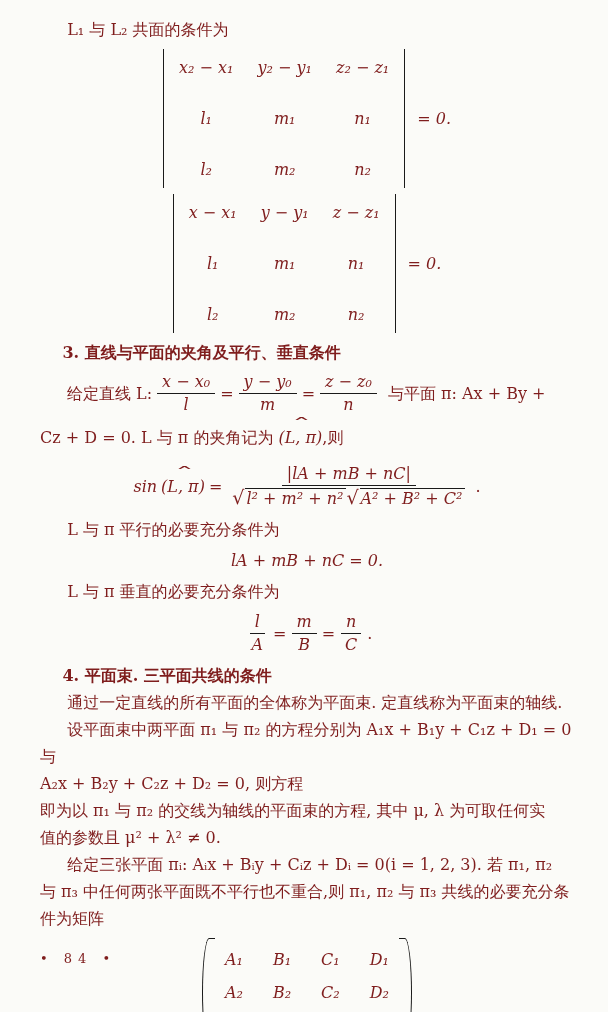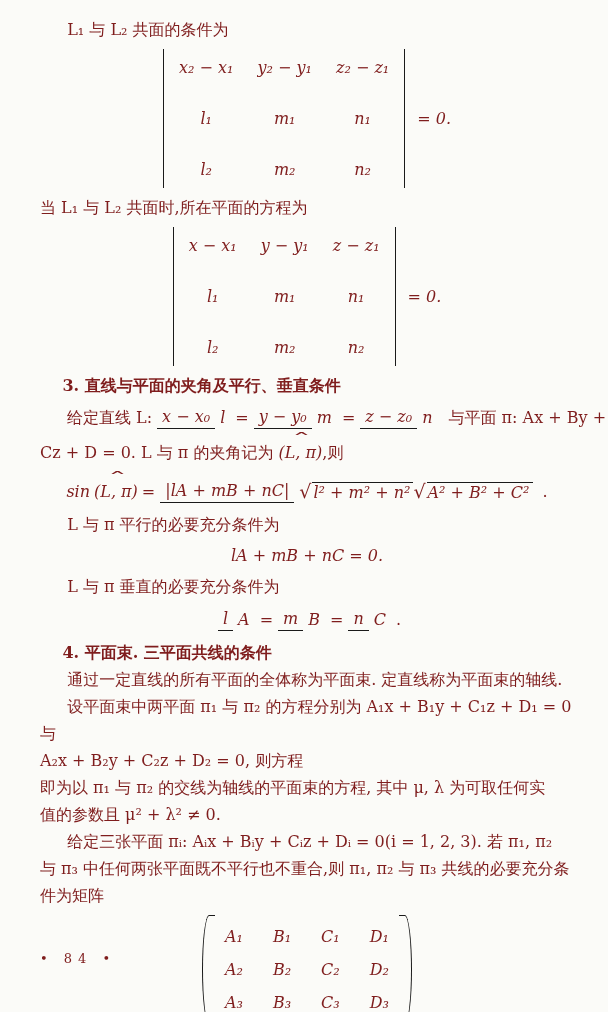--- a/index.html
+++ b/index.html
@@ -29,21 +29,21 @@
     display:grid;grid-template-columns:repeat(3,auto);
     column-gap:36px;row-gap:3px;
     border-left:1.5px solid #1a1a1a;border-right:1.5px solid #1a1a1a;
     padding:5px 15px;text-align:center;
     font-style:italic;
     gap:24px;
   }
   .det-grid .cell{min-width:28px;}
   .det-rhs{margin-left:12px;font-style:italic;}
   
-  .frac{display:inline-flex;flex-direction:row;align-items:center;vertical-align:middle;margin:0 5px;line-height:22px;font-style:italic;text-align:center;}
+  .frac{display:inline-flex;flex-direction:column;align-items:center;vertical-align:middle;margin:0 5px;line-height:22px;font-style:italic;text-align:center;}
   .frac .num{padding:0 5px;border-bottom:1.4px solid #1a1a1a;}
   .frac .den{padding:0 5px;}
   .inlinemath{display:flex;align-items:center;flex-wrap:nowrap;}
   .inlinemath>span{white-space:nowrap;}
   
   .rad{font-style:normal;font-size:19px;margin-right:1px;}
   .radicand{border-top:1.4px solid #1a1a1a;padding:0 3px 0 1px;}
   
   .hatwrap{position:relative;display:inline-block;font-style:italic;}
   .hat{position:absolute;top:-13px;left:50%;transform:translateX(-30%) scaleX(2.6);font-size:15px;font-style:normal;}
@@ -74,21 +74,20 @@
       <span class="cell">l₁</span>
       <span class="cell">m₁</span>
       <span class="cell">n₁</span>
       <span class="cell">l₂</span>
       <span class="cell">m₂</span>
       <span class="cell">n₂</span>
     </div>
     <span class="det-rhs">= 0.</span>
   </div>
 
-  <p class="line">当 L₁ 与 L₂ 共面时,所在平面的方程为</p>
 
   <div class="eqrow tall">
     <div class="det-grid">
       <span class="cell">x − x₁</span>
       <span class="cell">y − y₁</span>
       <span class="cell">z − z₁</span>
       <span class="cell">l₁</span>
       <span class="cell">m₁</span>
       <span class="cell">n₁</span>
       <span class="cell">l₂</span>

